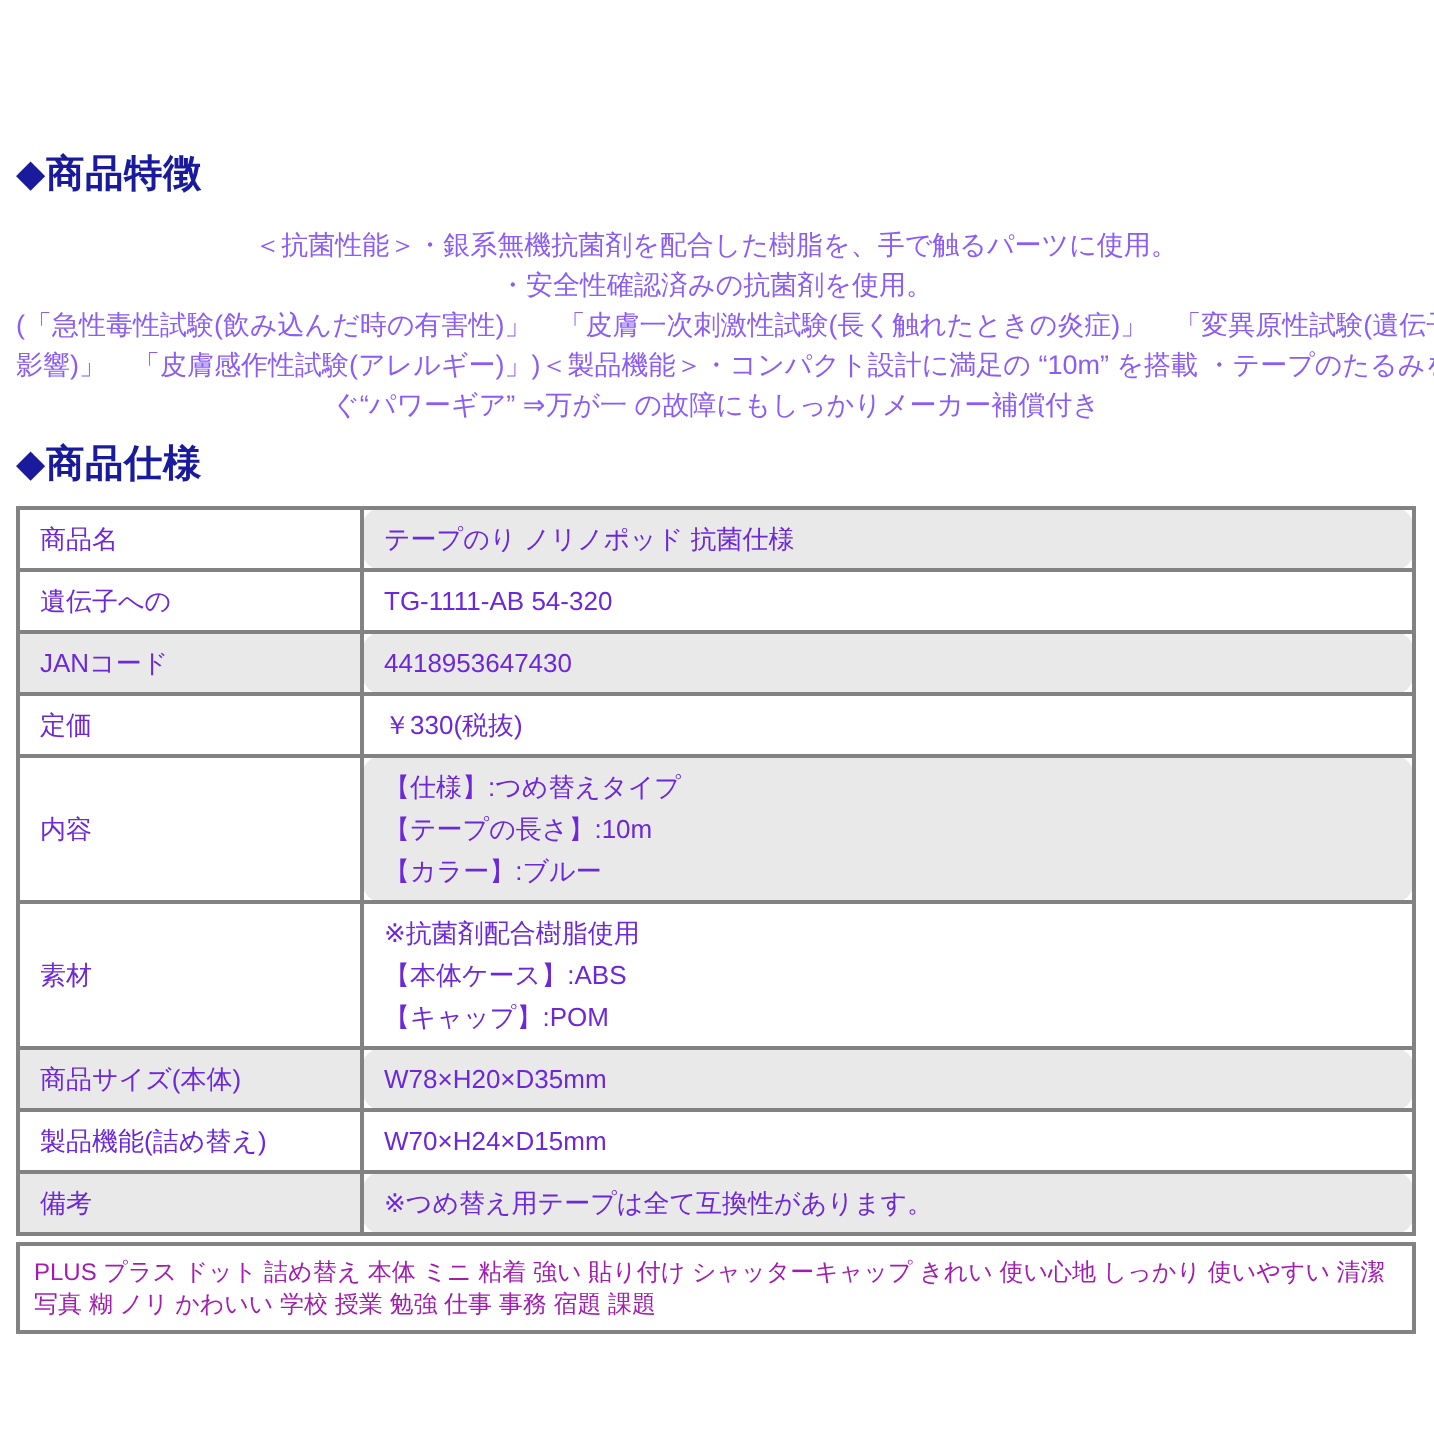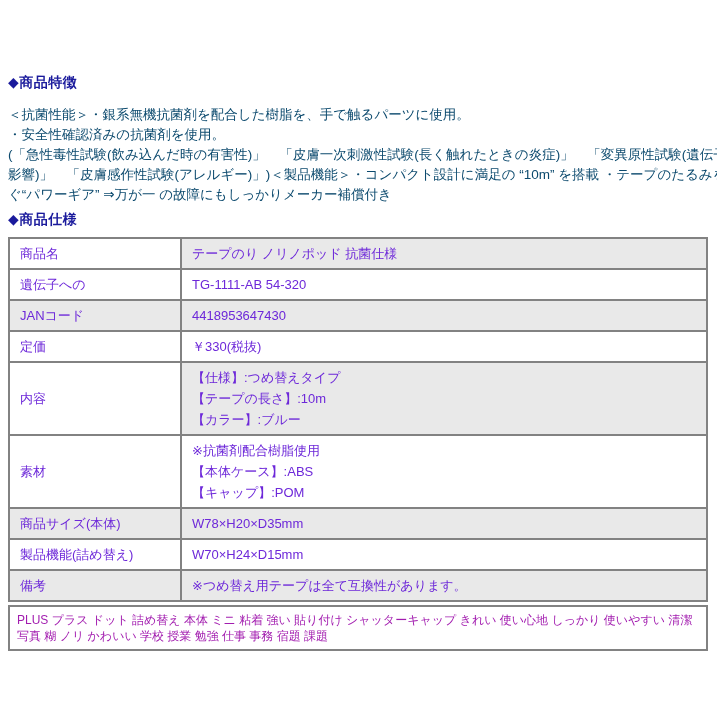--- a/index.html
+++ b/index.html
@@ -3,36 +3,36 @@
 <meta charset="utf-8">
 <style>
   html,body{margin:0;padding:0;}
   body{
     width:717px;height:717px;background:#ffffff;overflow:hidden;
     font-family:"Liberation Sans","DejaVu Sans",sans-serif;
     color:#333333;
   }
   .page{padding:74px 9px 0 8px;}
   .sec-heading{
-    margin:0;font-size:14px;font-weight:bold;color:#1a1a9c;
+    margin:0;font-size:19px;font-weight:bold;color:#1a1a9c;
     letter-spacing:.5px;
   }
-  .features{margin:13px 0 0 0;font-size:13.5px;line-height:20px;color:#0c4a6e;}
+  .features{margin:13px 0 0 0;font-size:13.5px;line-height:20px;color:#8b5cf6;text-align:center;}
   .feature-line{white-space:nowrap;}
   .specs-heading{margin-top:6px;}
   table.specs{
     border-collapse:collapse;width:700px;margin-top:8px;
     font-size:13px;color:#6d28d9;table-layout:fixed;
   }
   table.specs td{
     border:2px solid #828282;padding:4px 10px;vertical-align:middle;
     background:#ffffff;
   }
   td.lbl{width:150px;}
-  td.val{white-space:pre-line;line-height:21px;}
+  td.val{white-space:pre-line;line-height:21px;border-radius:10px;}
   tr.r-single td{height:21px;}
   .shaded{background:#e9e9e9 !important;}
   .keywords-box{
     width:700px;box-sizing:border-box;margin-top:3px;
     border:2px solid #828282;background:#ffffff;
     padding:5px 7px;font-size:12px;line-height:16px;color:#a21caf;
   }
 </style>
 </head>
 <body>

